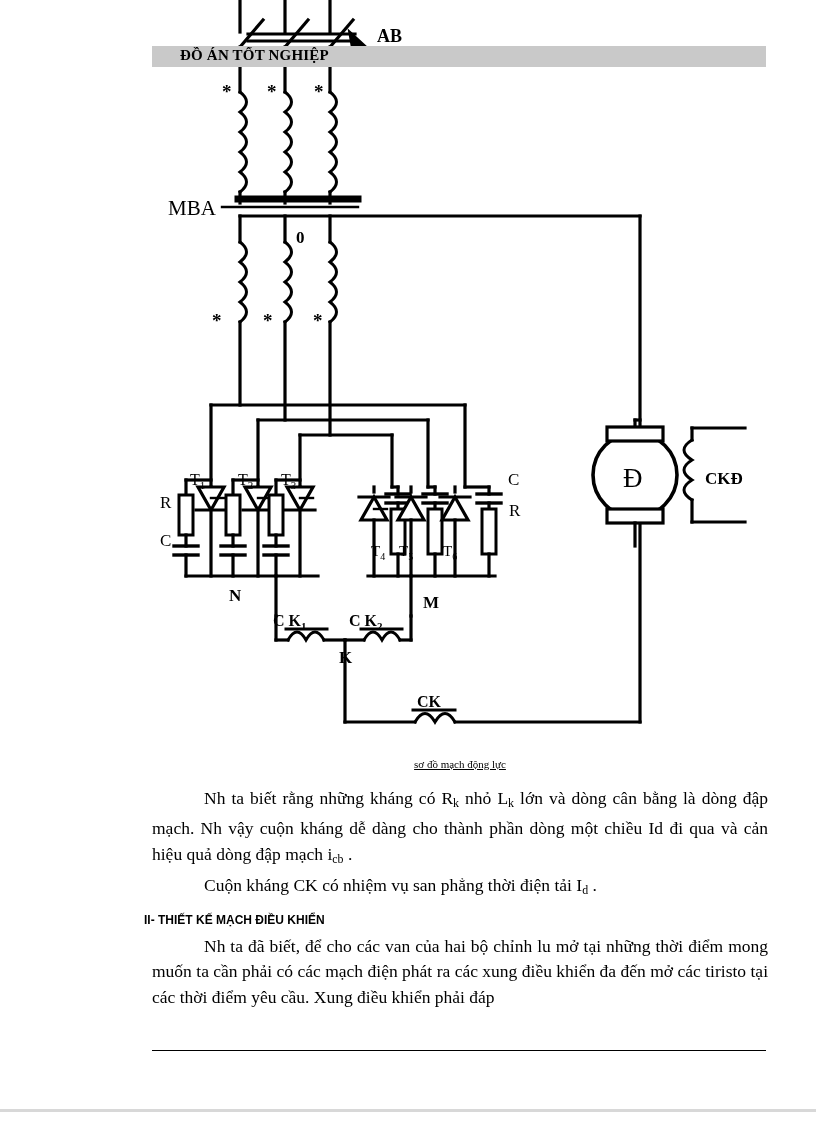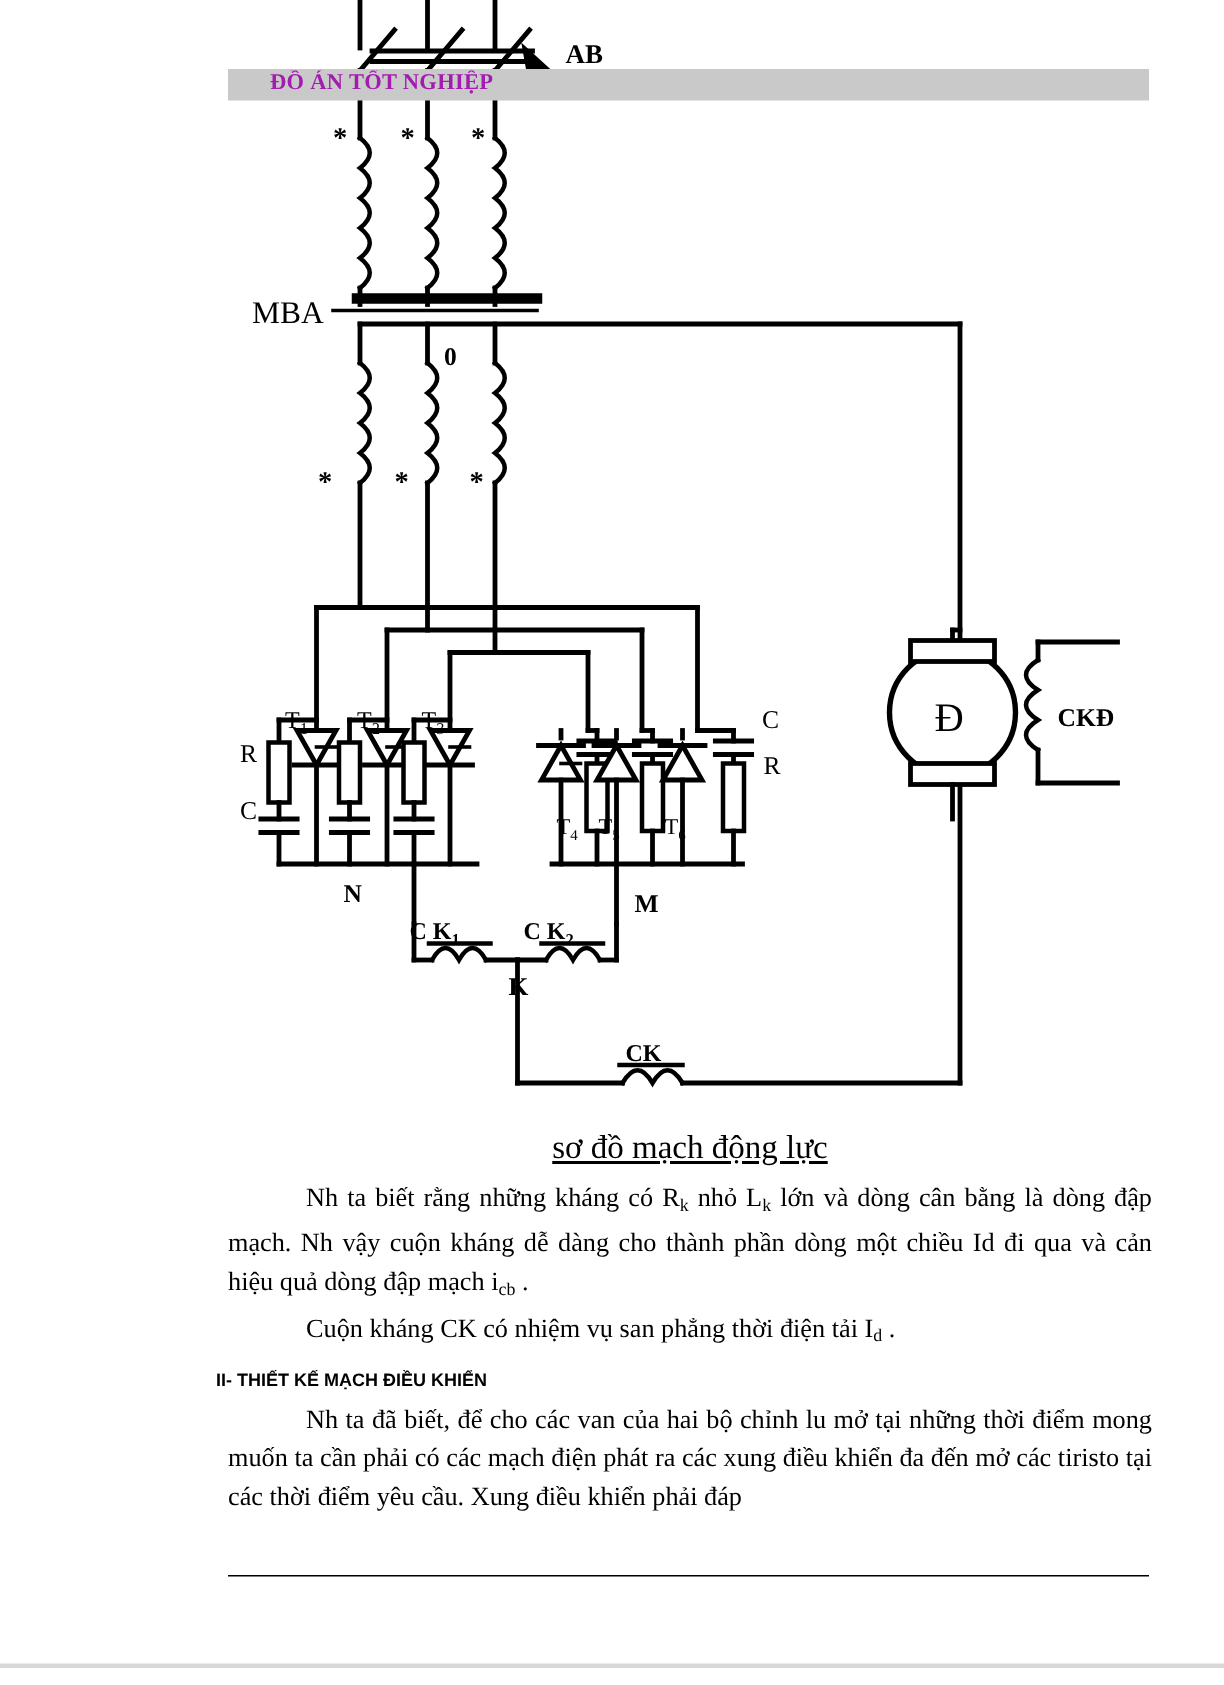--- a/index.html
+++ b/index.html
@@ -13,37 +13,37 @@
   
   .header-band{
     position:absolute;left:152px;top:46px;width:614px;height:21px;
     background:#c9c9c9;
   }
   .header-text{
     position:absolute;left:152px;top:47px;width:614px;height:20px;
     overflow:hidden;
     font-family:"Liberation Serif","DejaVu Serif",serif;
     font-size:15px;font-weight:700;letter-spacing:.2px;
-    color:#a21caf;
+    color:#000000;
     white-space:nowrap;
   }
   .header-text .h-left{position:absolute;left:28px;top:0px;}
   .header-text .h-right{position:absolute;left:225px;top:0px;margin-top:44px;}
 
   
   .figure{position:absolute;left:0;top:0;width:722px;height:745px;}
   .figure svg{display:block;}
 
   
   .body-text{
     position:absolute;left:152px;top:752px;width:616px;
     font-size:17.5px;line-height:25.5px;text-align:justify;
   }
   .caption{
-    text-align:center;font-size:22px;margin:0 0 8px 0;
+    text-align:center;font-size:11px;margin:0 0 8px 0;
   }
   .caption span{text-decoration:underline;}
   p.para{margin:0;text-indent:52px;text-align:justify;}
   p.para2{margin:0;text-indent:52px;text-align:left;}
   .h2{
     font-size:12px;font-weight:700;margin:5px 0 0 -8px;
     font-family:Liberation Sans, sans-serif;
   }
   .h3{
     font-size:17px;font-weight:700;margin:1px 0 0 -2px;

